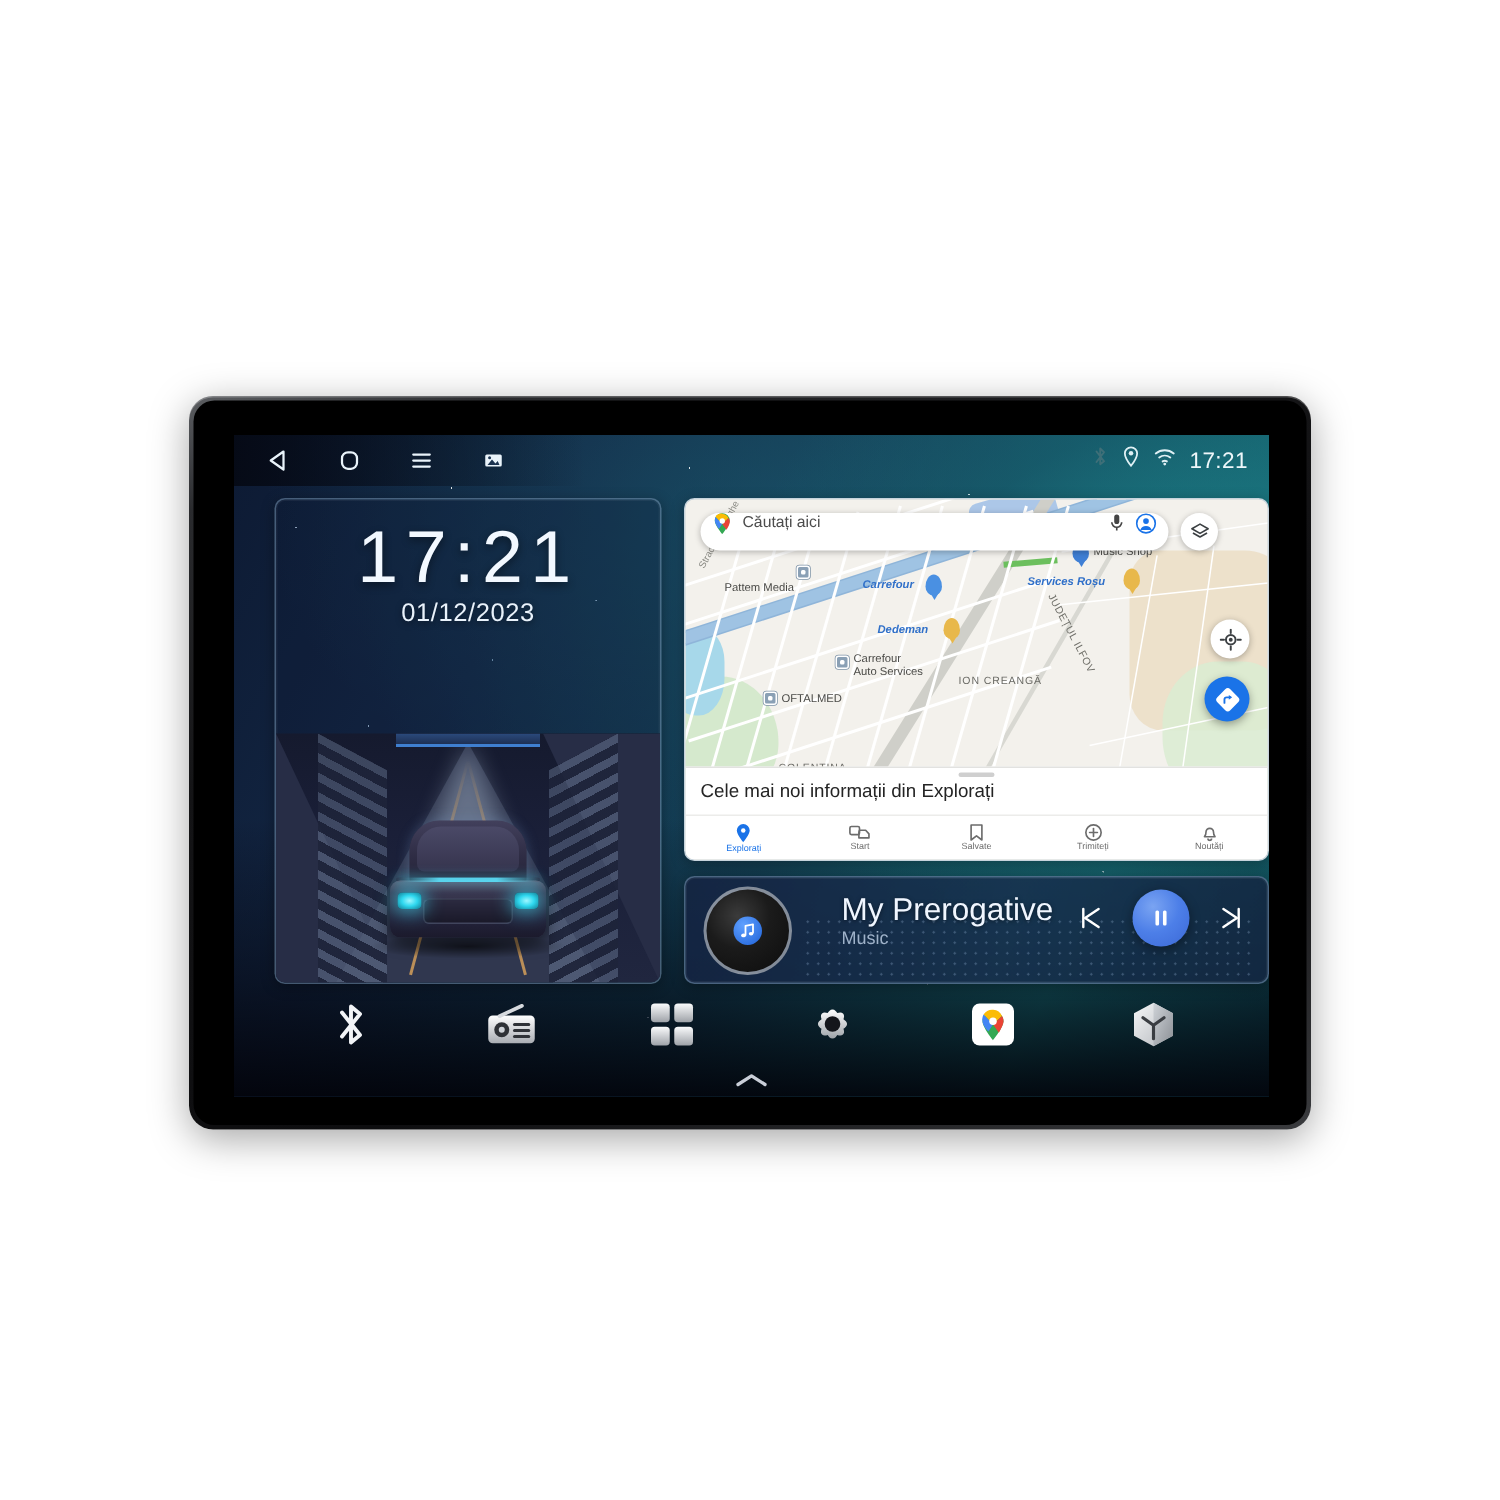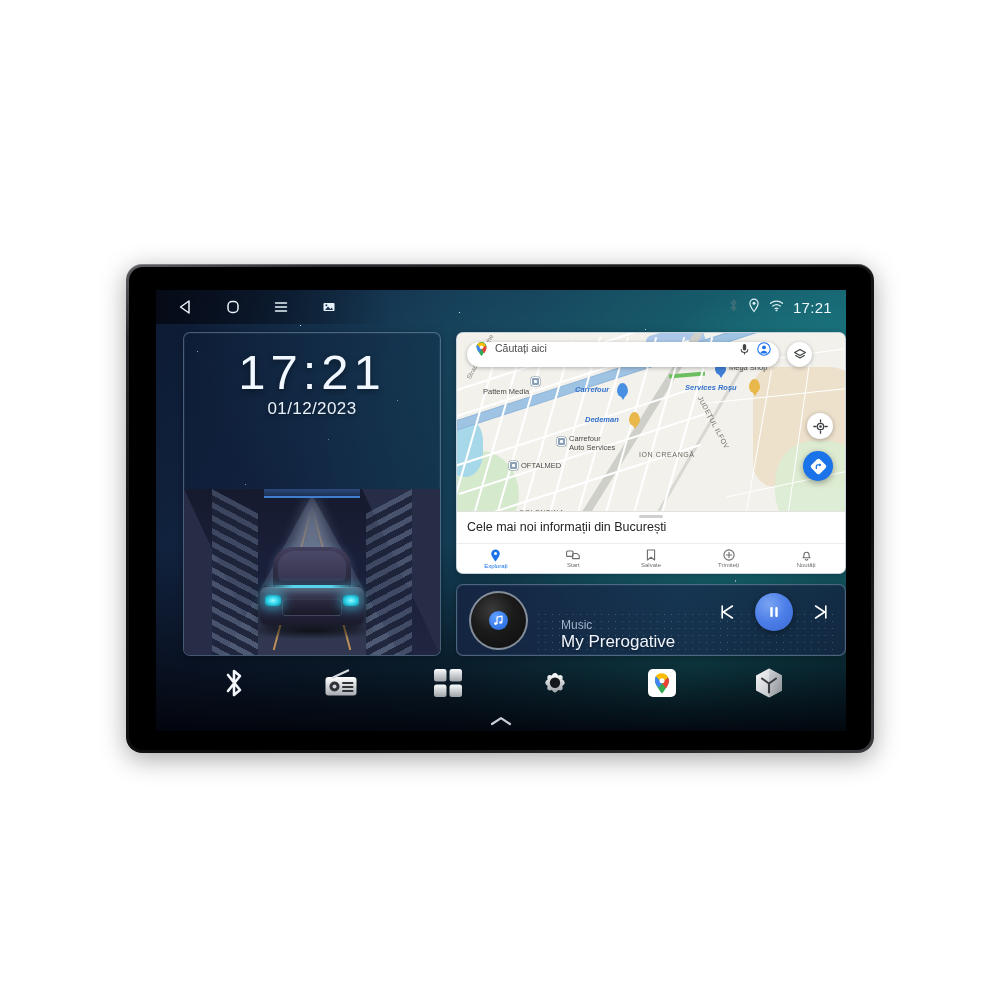--- a/index.html
+++ b/index.html
@@ -312,21 +312,21 @@
     position:absolute; left:12px; top:6px; width:59px; height:59px; border-radius:50%;
     background:radial-gradient(circle at 38% 32%, #3b3b3b 0%, #1b1b1b 42%, #0c0c0c 100%);
     border:2px solid rgba(200,215,235,.62);
     display:flex; align-items:center; justify-content:center;
   }
   #album-center{
     width:19px; height:19px; border-radius:50%;
     background:radial-gradient(circle at 35% 30%, #5fa0ff, #1f62d8);
     display:flex; align-items:center; justify-content:center;
   }
-  #music-title{ position:absolute; left:104px; top:10px; font-size:17px; color:#f0f6ff; text-shadow:0 1px 3px rgba(0,0,0,.5);margin-top:37px;}
+  #music-title{ position:absolute; left:104px; top:10px; font-size:21px; color:#f0f6ff; text-shadow:0 1px 3px rgba(0,0,0,.5);}
   #music-subtitle{ position:absolute; left:104px; top:33px; font-size:12px; color:#9fb2c9; }
   #music-controls{ position:absolute; right:12px; top:8px; display:flex; align-items:center; gap:16px; }
   .mctrl{ width:24px; height:24px; display:flex; align-items:center; justify-content:center; cursor:pointer;}
   #btn-play-pause{
     width:38px; height:38px; border-radius:50%;
     background:radial-gradient(circle at 36% 30%, #7aa4f2 0%, #4d7fe8 48%, #3b68d6 100%);
     box-shadow:0 2px 7px rgba(0,0,0,.4);
     display:flex; align-items:center; justify-content:center; cursor:pointer;
   }
 
@@ -477,21 +477,21 @@
           <div class="poi-sq" style="left:52px;top:128px;"></div>
           <div class="poi-pin" style="left:160px;top:50px;"></div>
           <div class="poi-pin yellow" style="left:172px;top:79px;"></div>
           <div class="poi-pin yellow" style="left:292px;top:46px;"></div>
           <div class="poi-pin mega" style="left:258px;top:28px;"></div>
 
           <div class="mlabel" style="left:26px;top:54px;">Pattem Media</div>
           <div class="mlabel blue" style="left:118px;top:52px;">Carrefour</div>
           <div class="mlabel blue" style="left:128px;top:82px;">Dedeman</div>
           <div class="mlabel blue" style="left:228px;top:50px;">Services Roșu</div>
-          <div class="mlabel" style="left:272px;top:30px;">Mega Shop</div>
+          <div class="mlabel" style="left:272px;top:30px;">Music Shop</div>
           <div class="mlabel" style="left:112px;top:101px;">Carrefour</div>
           <div class="mlabel" style="left:112px;top:110px;">Auto Services</div>
           <div class="mlabel" style="left:64px;top:128px;">OFTALMED</div>
           <div class="mlabel caps" style="left:182px;top:118px;">ION CREANGĂ</div>
           <div class="mlabel caps" style="left:62px;top:176px;">COLENTINA</div>
           <div class="mlabel rot" style="left:8px;top:44px;">Strada Gheorghe</div>
           <div class="mlabel rot2" style="left:246px;top:62px;">JUDEȚUL ILFOV</div>
 
           <div id="google-logo">
             <span>G</span><span>o</span><span>o</span><span>g</span><span>l</span><span>e</span>
@@ -548,21 +548,21 @@
         <div id="map-directions-btn">
           <svg width="17" height="17" viewBox="0 0 17 17">
             <rect x="2.4" y="2.4" width="12.2" height="12.2" rx="2.4" transform="rotate(45 8.5 8.5)" fill="#fff"></rect>
             <path d="M6.3 10.6V8.4a1.5 1.5 0 0 1 1.5-1.5h2.6" fill="none" stroke="#1a73e8" stroke-width="1.25" stroke-linecap="round"></path>
             <path d="M9.2 5.3 11.3 6.9 9.2 8.5z" fill="#1a73e8"></path>
           </svg>
         </div>
 
         <div id="map-sheet">
           <div id="sheet-grabber"></div>
-          <div id="sheet-title">Cele mai noi informații din București</div>
+          <div id="sheet-title">Cele mai noi informații din Explorați</div>
 
           <div id="map-tabs">
             <div class="map-tab active">
               <svg width="11" height="13" viewBox="0 0 11 13">
                   <path d="M5.5 12.5s4.3-5.2 4.3-7.8a4.3 4.3 0 1 0-8.6 0c0 2.6 4.3 7.8 4.3 7.8z" fill="#1a73e8"></path>
                   <circle cx="5.5" cy="4.6" r="1.5" fill="#fff"></circle>
                 </svg>
               <span class="tl">Explorați</span>
             </div>
             <div class="map-tab">

